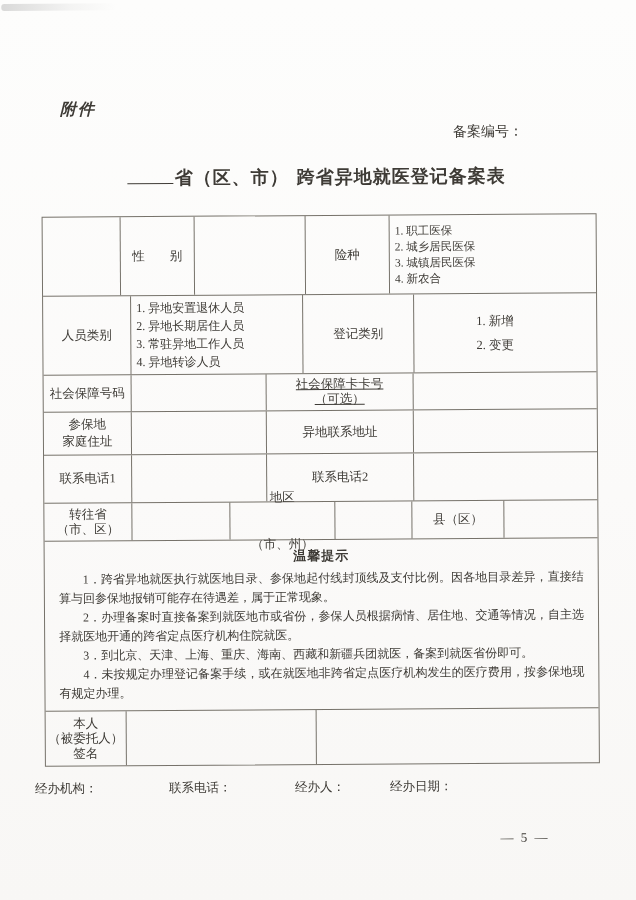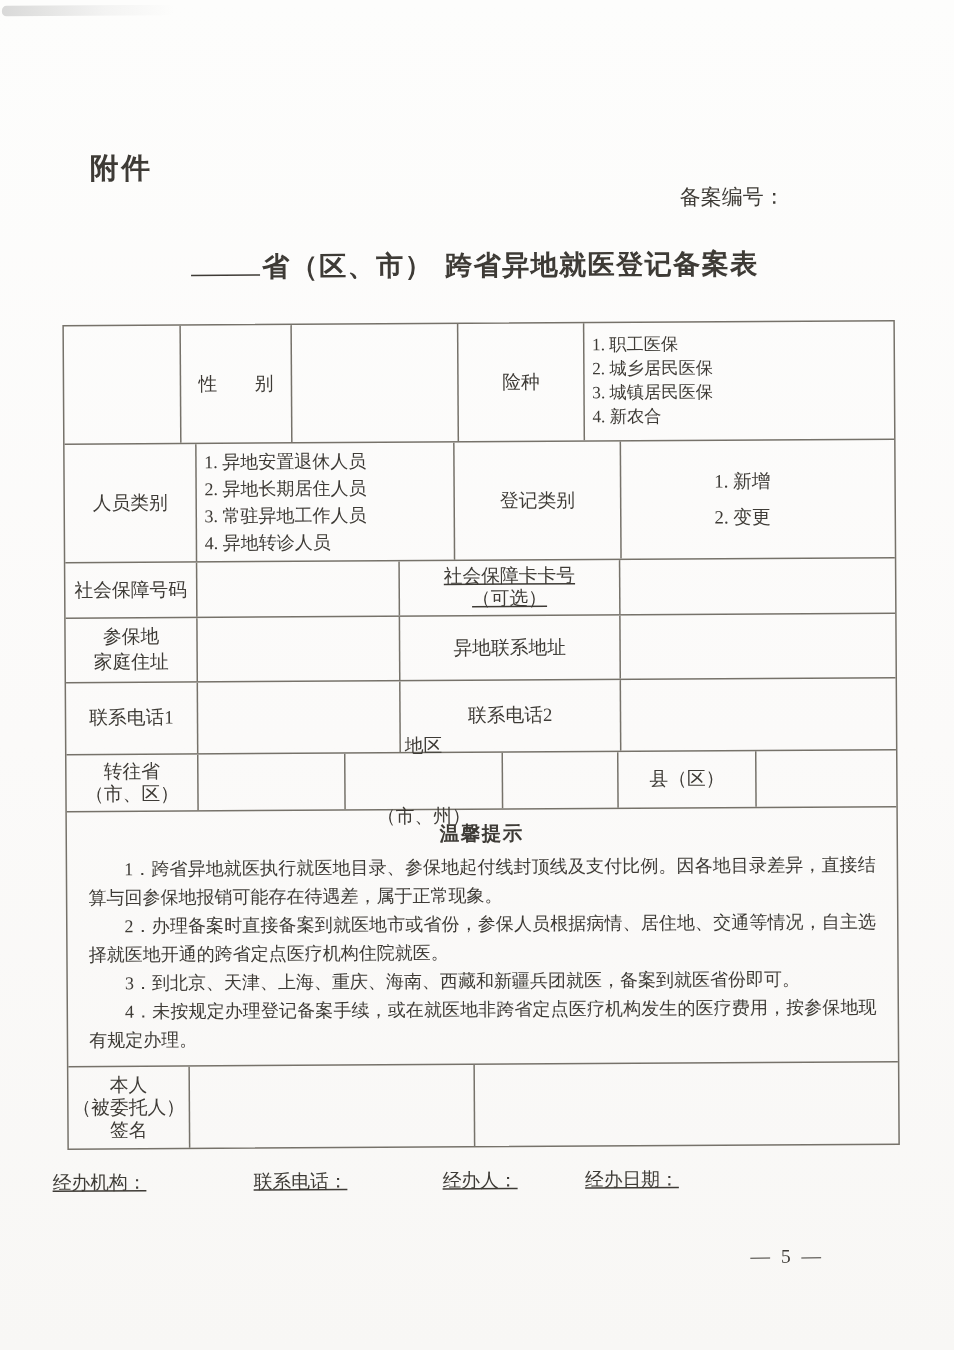--- a/index.html
+++ b/index.html
@@ -9,21 +9,21 @@
     background: linear-gradient(180deg,#fdfdfc 0%, #fbfaf9 55%, #f8f7f5 100%);
     font-family:"Liberation Serif","DejaVu Serif",serif;
     color:#3e3b36;
   }
   .scan { position:absolute; inset:0; transform:rotate(-0.35deg); }
   .smudge {
     position:absolute; left:4px; top:2px; width:115px; height:7px;
     background:linear-gradient(90deg, rgba(150,150,150,.35), rgba(190,190,190,.15) 60%, transparent);
     border-radius:3px;
   }
-  .attachment { position:absolute; left:62px; top:98px; font-size:19px; font-weight:bold; letter-spacing:2px; }
+  .attachment { position:absolute; left:62px; top:98px; font-size:16px; font-weight:bold; letter-spacing:2px;font-style:italic; }
   .record-no { position:absolute; left:455px; top:124px; font-size:14px; }
   .title-line { position:absolute; left:0; top:165px; width:636px; text-align:center; font-size:18px; font-weight:bold; letter-spacing:1px; }
   .title-underline { display:inline-block; width:46px; border-bottom:1.6px solid #3e3b36; height:14px; margin-right:2px; }
   .title-main { margin-left:8px; }
 
   
   .tbl { position:absolute; left:43px; top:215px; width:555px; border:1px solid #76726a; }
   .row { display:flex; border-top:1px solid #76726a; }
   .row:first-child { border-top:none; }
   .cell { border-left:1px solid #76726a; min-width:0; }
@@ -35,21 +35,21 @@
   .opts2 { display:flex; flex-direction:column; justify-content:center; padding-left:62px; font-size:12.5px; line-height:24px; }
   .w87{width:87px}.w77{width:77px}.w95{width:74px}.w111{width:111px}.w84{width:84px}
   .w172{width:172px}.w135{width:135px}.w147{width:147px}
   .w98{width:98px}.w105{width:105px}.w92{width:92px}
   .w80{width:80px}.w190{width:190px}.w107{width:107px}
 
   .tips { padding:7px 14px 10px 14px; height:169px; }
   .tips-title { text-align:center; font-weight:bold; font-size:13px; margin-bottom:4px; letter-spacing:1px; }
   .tips p { font-size:12px; line-height:19px; text-indent:2em; text-align:justify; }
 
-  .footer-label { position:absolute; top:779px; font-size:12.5px;text-decoration:underline; }
+  .footer-label { position:absolute; top:779px; font-size:12.5px; }
   .f-agency{left:33px}.f-phone{left:167px}.f-operator{left:293px}.f-date{left:388px}
   .page-no { position:absolute; left:498px; top:831px; font-size:13px; letter-spacing:2px; }
 </style>
 </head>
 <body>
 
 <div class="sheet">
   <div class="scan">
 
     <div class="smudge"></div>

